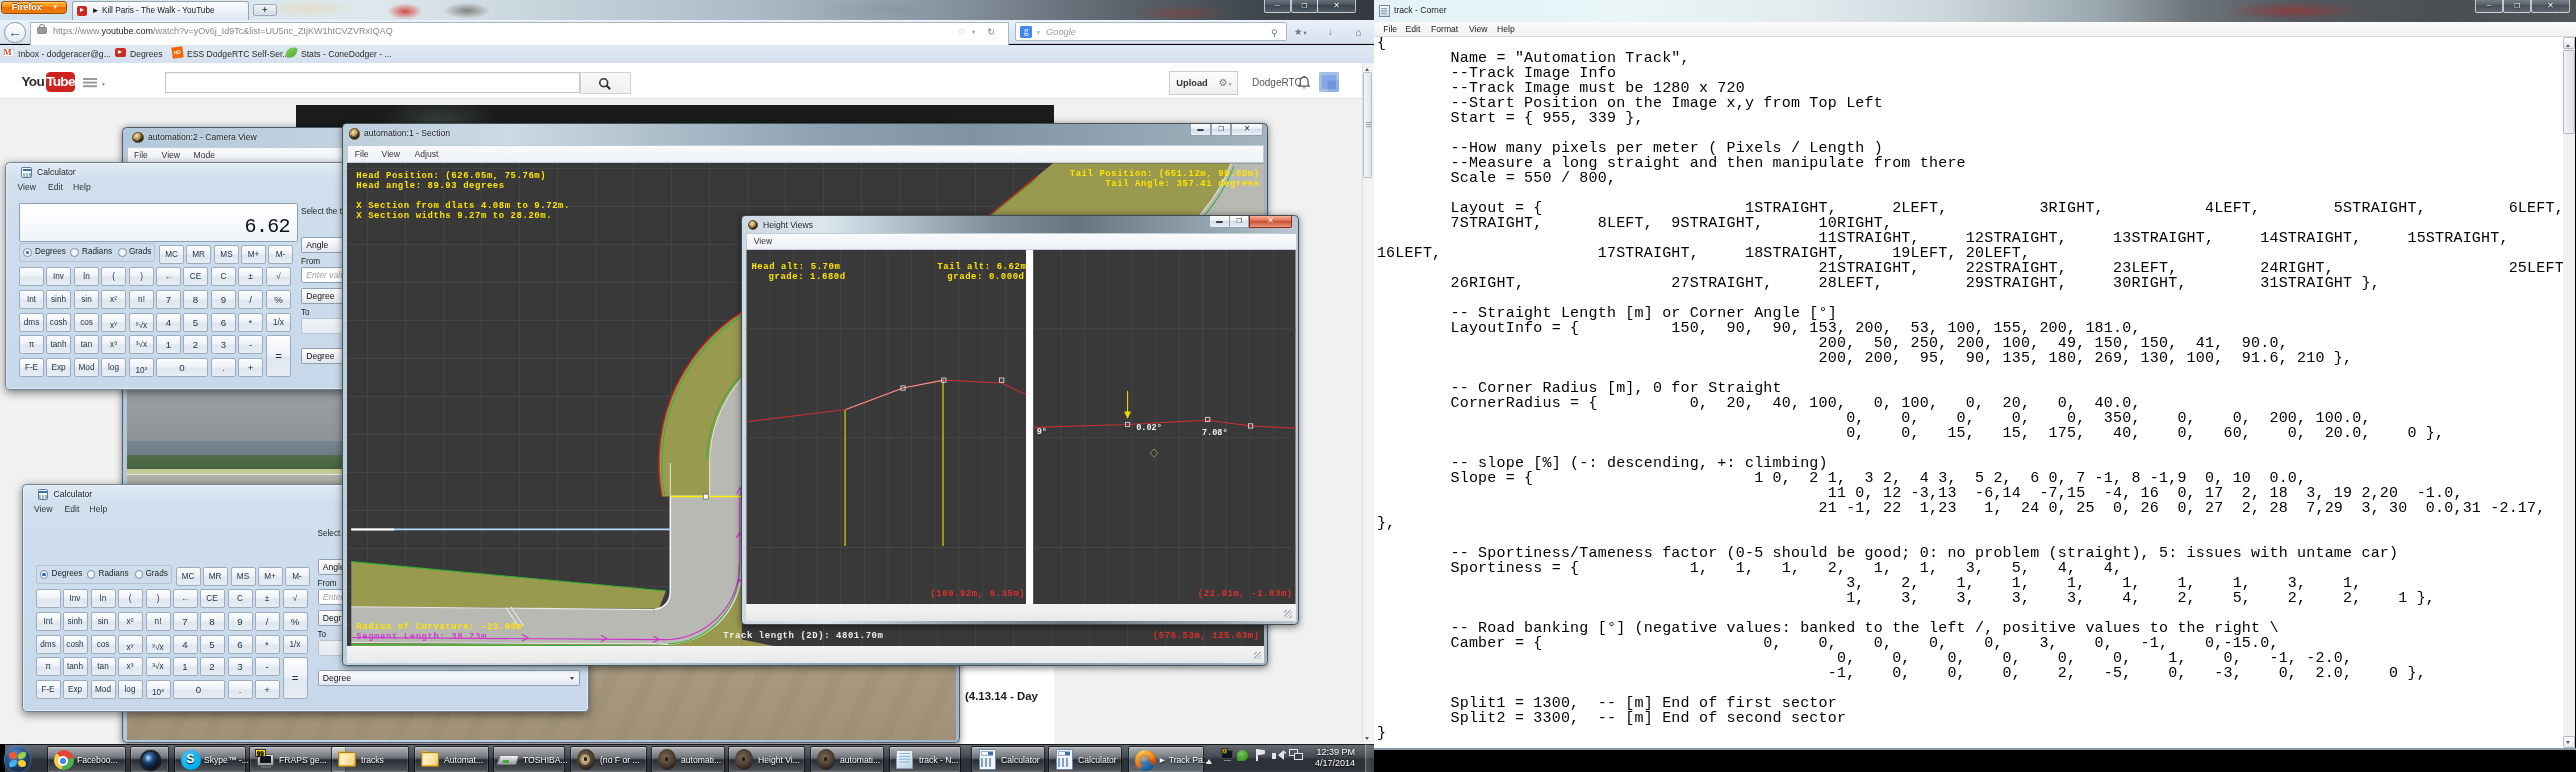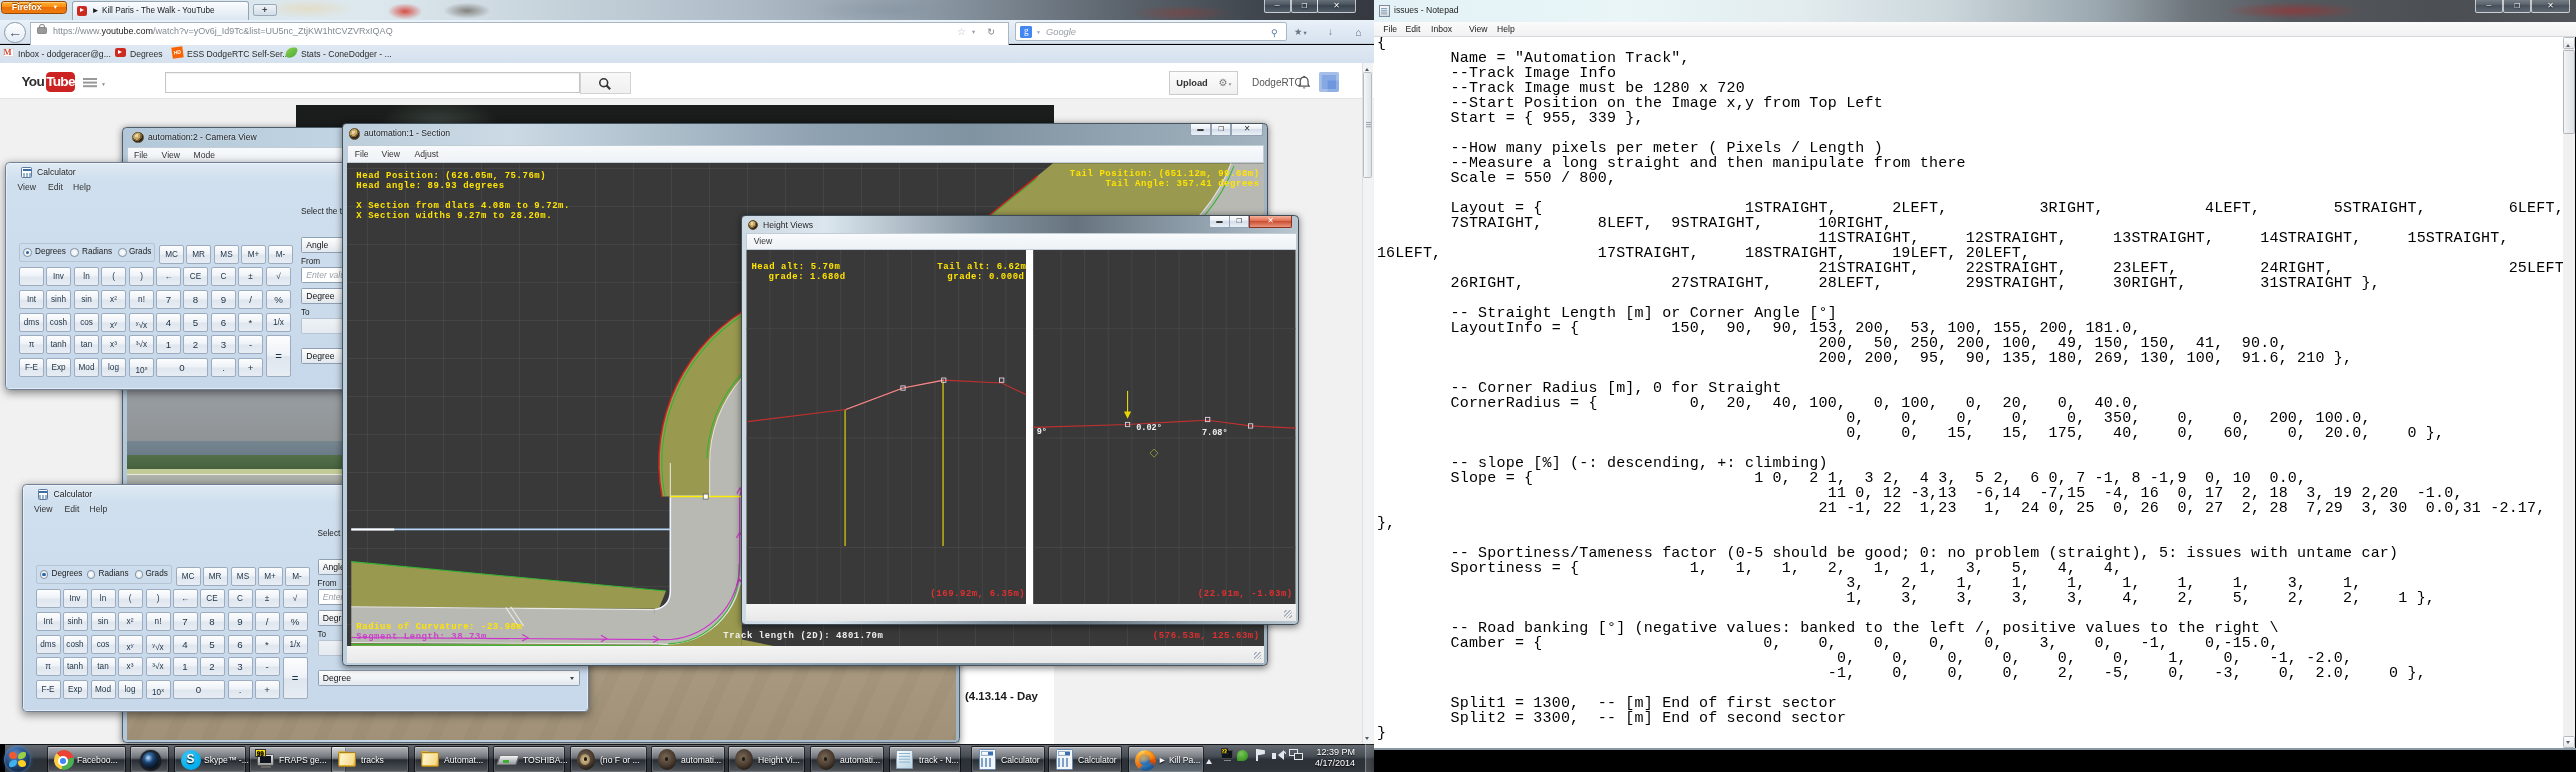--- a/index.html
+++ b/index.html
@@ -140,20 +140,23 @@
 
 <div class="win" style="left:5px;top:162px;width:567px;height:228px;background:linear-gradient(#dfeaf4,#cfdfee 8%,#c7d8ea);border:0.7px solid #6f8096;box-shadow:inset 0 0 0 0.7px rgba(255,255,255,.65),0 2.1px 8.6px rgba(0,0,0,.45)">
       <div class="abs" style="left:15px;top:4.3px;width:10.7px;height:10.7px;background:#fff;border:0.7px solid #5a7aa0;border-radius:1.4px">
         <span style="position:absolute;left:0.7px;top:0.7px;width:7.9px;height:2.5px;background:#3a6ea5"></span>
         <span style="position:absolute;left:0.7px;top:4.3px;width:7.9px;height:4.3px;background:repeating-linear-gradient(90deg,#9ab4cc 0 1.8px,#fff 1.8px 2.9px)"></span>
       </div>
       <div class="abs" style="left:31px;top:3.6px;font-size:8.6px;color:#15181c;text-shadow:0 0 2.1px rgba(255,255,255,.9)">Calculator</div>
       <span class="menutxt" style="position:absolute;left:11.4px;top:19.3px">View</span>
       <span class="menutxt" style="position:absolute;left:42px;top:19.3px">Edit</span>
       <span class="menutxt" style="position:absolute;left:67px;top:19.3px">Help</span>
+      <div class="abs" style="left:13px;top:40px;width:279px;height:39px;background:linear-gradient(#ffffff,#f4f8fb 70%,#eef3f8);border:0.7px solid #8e9fb3;border-radius:1.4px">
+        <span style="position:absolute;right:7.2px;bottom:2.9px;font-size:20px;color:#0f1215;font-family:'Liberation Mono',monospace;letter-spacing:-0.7px">6.62</span>
+      </div>
       <div class="abs" style="left:17px;top:85px;width:8.6px;height:8.6px;border-radius:50%;border:0.7px solid #8292a2;background:radial-gradient(#fff,#dde5ec)">
         <span style="position:absolute;left:1.8px;top:1.8px;width:3.6px;height:3.6px;border-radius:50%;background:#2862a8"></span>
       </div>
       <div class="abs" style="left:29px;top:84px;font-size:8.2px;color:#222">Degrees</div>
       <div class="abs" style="left:64px;top:85px;width:8.6px;height:8.6px;border-radius:50%;border:0.7px solid #8292a2;background:radial-gradient(#fff,#dde5ec)"></div>
       <div class="abs" style="left:76px;top:84px;font-size:8.2px;color:#222">Radians</div>
       <div class="abs" style="left:112px;top:85px;width:8.6px;height:8.6px;border-radius:50%;border:0.7px solid #8292a2;background:radial-gradient(#fff,#dde5ec)"></div>
       <div class="abs" style="left:123px;top:84px;font-size:8.2px;color:#222">Grads</div>
       <div class="abs" style="left:13px;top:80px;width:136px;height:18.6px;border:0.7px solid #b6c3d1;border-radius:2.1px"></div>
       <div class="cb" style="left:153px;top:82px">MC</div>
@@ -540,21 +543,21 @@
         <span class="tbi" style="left:9.3px;top:4.3px;width:12px;height:5px;background:linear-gradient(#fdfdfd,#e8eef4);border:0.7px solid #98b0c8"></span>
         <span class="tbi" style="left:15.7px;top:5px;width:5px;height:3.6px;background:#3a70b0"></span>
         <span class="tbi" style="left:9.3px;top:11.4px;width:12px;height:9.3px;background:repeating-linear-gradient(90deg,#6a94c0 0 2.1px,#f0f4f8 2.1px 3.9px),repeating-linear-gradient(0deg,#6a94c0 0 1.8px,#f0f4f8 1.8px 3.2px);opacity:.85"></span>
         <span class="lab">Calculator</span>
       </div>
       <div class="tb" style="left:1123px;width:76px;background:linear-gradient(rgba(255,255,255,.5),rgba(255,255,255,.25) 45%,rgba(150,170,190,.3) 55%,rgba(190,205,220,.35));">
         <span class="tbi" style="left:5.7px;top:2.9px;width:21.5px;height:21.5px;border-radius:50%;background:radial-gradient(circle at 32% 28%,#6ac0f8,#1a5a9a 70%,#123f70)"></span>
         <span class="tbi" style="left:6.4px;top:3.6px;width:21px;height:21px;border-radius:50%;background:conic-gradient(from 150deg,rgba(0,0,0,0) 0 55deg,#e86a10 75deg,#ff9a20 140deg,#ffd060 190deg,#f07a00 260deg,#d84a00 310deg,rgba(0,0,0,0) 340deg)"></span>
         <span class="tbi" style="left:10px;top:7.2px;width:10.7px;height:10.7px;border-radius:50%;background:radial-gradient(circle at 40% 40%,#58b0f0,#1a4a8a)"></span>
         <span class="tbi" style="left:7.9px;top:5px;width:17px;height:8.6px;border-radius:50% 50% 0 0/100% 100% 0 0;background:linear-gradient(rgba(255,170,40,.9),rgba(255,140,20,.35));transform:rotate(-14deg)"></span>
-        <span class="lab">► Kill Pa...</span>
+        <span class="lab">► Track Pa...</span>
       </div>
     </div>
 <div class="abs" style="left:4.3px;top:746px;width:27px;height:26.5px;border-radius:50%;background:radial-gradient(circle at 40% 30%,#5a8ac8,#1e3c66 55%,#0c1a30 80%);box-shadow:inset 0 0 2.1px 0.7px rgba(130,190,255,.5),0 0 3.6px rgba(80,140,220,.4)">
  <span style="position:absolute;left:4.3px;top:5.7px;width:7.9px;height:7.2px;background:#f05a30;border-radius:30% 60% 30% 60%;transform:skewY(-6deg)"></span>
  <span style="position:absolute;left:13.6px;top:5.7px;width:7.9px;height:7.2px;background:#9ad046;border-radius:60% 30% 60% 30%;transform:skewY(-6deg)"></span>
  <span style="position:absolute;left:4.3px;top:14.3px;width:7.9px;height:7.2px;background:#40b0f0;border-radius:60% 30% 60% 30%;transform:skewY(-6deg)"></span>
  <span style="position:absolute;left:13.6px;top:14.3px;width:7.9px;height:7.2px;background:#ffd020;border-radius:30% 60% 30% 60%;transform:skewY(-6deg)"></span>
 </div>
 <div class="abs" style="left:1206px;top:756px;width:0;height:0;border:3.6px solid transparent;border-bottom:5px solid #e4e8ec"></div>
 <div class="abs" style="left:1221px;top:750px;width:12px;height:9.3px;background:#10141c;border:0.7px solid #444"></div>
@@ -573,29 +576,29 @@
 <div class="abs" style="left:1365px;top:744px;width:8.6px;height:29px;background:linear-gradient(90deg,rgba(255,255,255,.12),rgba(255,255,255,.03));border-left:0.7px solid rgba(255,255,255,.35)"></div>
 </div>
 
 <div id="m2">
 
  <div class="abs" style="left:0;top:0;width:1202px;height:21.5px;background:
   radial-gradient(ellipse 93px 11.4px at 919px 10.7px, rgba(165,45,45,.6), rgba(165,45,45,0) 75%),
   linear-gradient(90deg,#e3f2f6 0,#e9f5f7 250px,#e2ecef 429px,#ccd7dc 572px,#9ca8b0 723px,#6e767c 816px,#55595e 916px,#4b4f54 1073px,#515459 1202px)"></div>
  <div class="abs" style="left:5px;top:5px;width:10.7px;height:12px;background:linear-gradient(160deg,#fdfdfd,#d0d8de);border:0.7px solid #7a8a9a"></div>
  <div class="abs" style="left:6.8px;top:7.9px;width:6.4px;height:0.9px;background:#8aa4bc;box-shadow:0 1.8px 0 #8aa4bc,0 3.6px 0 #8aa4bc,0 5.4px 0 #8aa4bc"></div>
- <div class="abs" style="left:20px;top:5px;font-size:8.6px;color:#15181c;text-shadow:0 0 2.1px rgba(255,255,255,.8)">issues - Notepad</div>
+ <div class="abs" style="left:20px;top:5px;font-size:8.6px;color:#15181c;text-shadow:0 0 2.1px rgba(255,255,255,.8)">track - Corner</div>
  <div class="capbtn" style="left:1101px;width:28px">─</div>
  <div class="capbtn" style="left:1129px;width:28px;font-size:6.4px">❐</div>
  <div class="capbtn" style="left:1157px;width:39px;font-size:7.9px">✕</div>
 
  <div class="abs" style="left:0;top:21.5px;width:1202px;height:15.7px;background:linear-gradient(#fbfbfb,#f1f1f1);border-bottom:0.7px solid #d5d9dd">
   <span style="position:absolute;left:9.3px;top:2.1px;font-size:8.6px;color:#222">File</span>
   <span style="position:absolute;left:31.5px;top:2.1px;font-size:8.6px;color:#222">Edit</span>
-  <span style="position:absolute;left:57px;top:2.1px;font-size:8.6px;color:#222">Inbox</span>
+  <span style="position:absolute;left:57px;top:2.1px;font-size:8.6px;color:#222">Format</span>
   <span style="position:absolute;left:95px;top:2.1px;font-size:8.6px;color:#222">View</span>
   <span style="position:absolute;left:123px;top:2.1px;font-size:8.6px;color:#222">Help</span>
     </div>
 
  <div class="abs" style="left:0;top:37px;width:1189px;height:711px;background:#fff;overflow:hidden">
 <pre style="position:absolute;left:2.9px;top:-0.7px;font-size:15px;line-height:15px;letter-spacing:0.2px;color:#000">{
         Name = "Automation Track",
         --Track Image Info
         --Track Image must be 1280 x 720
         --Start Position on the Image x,y from Top Left

